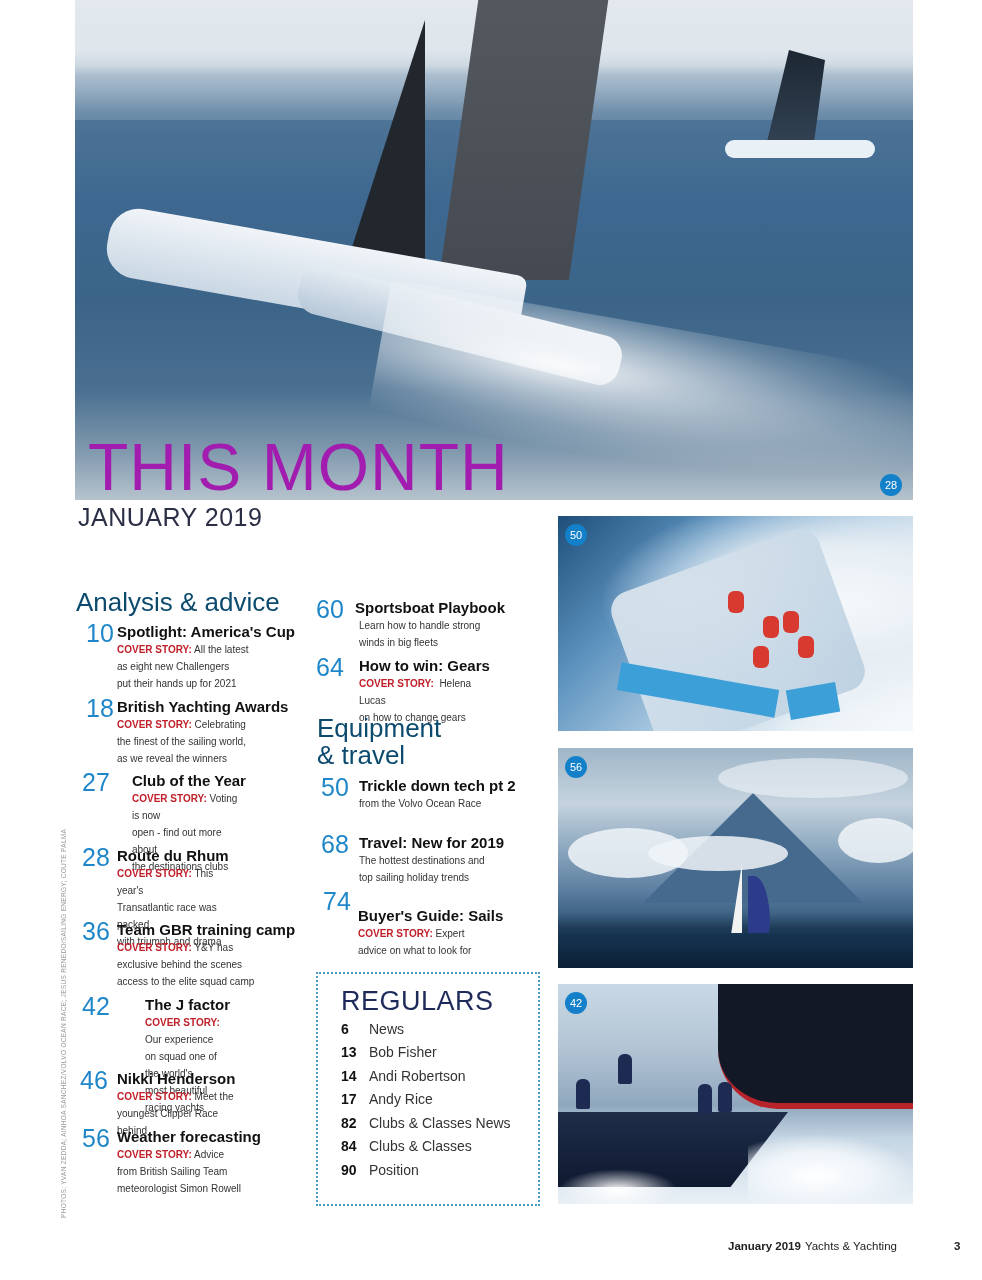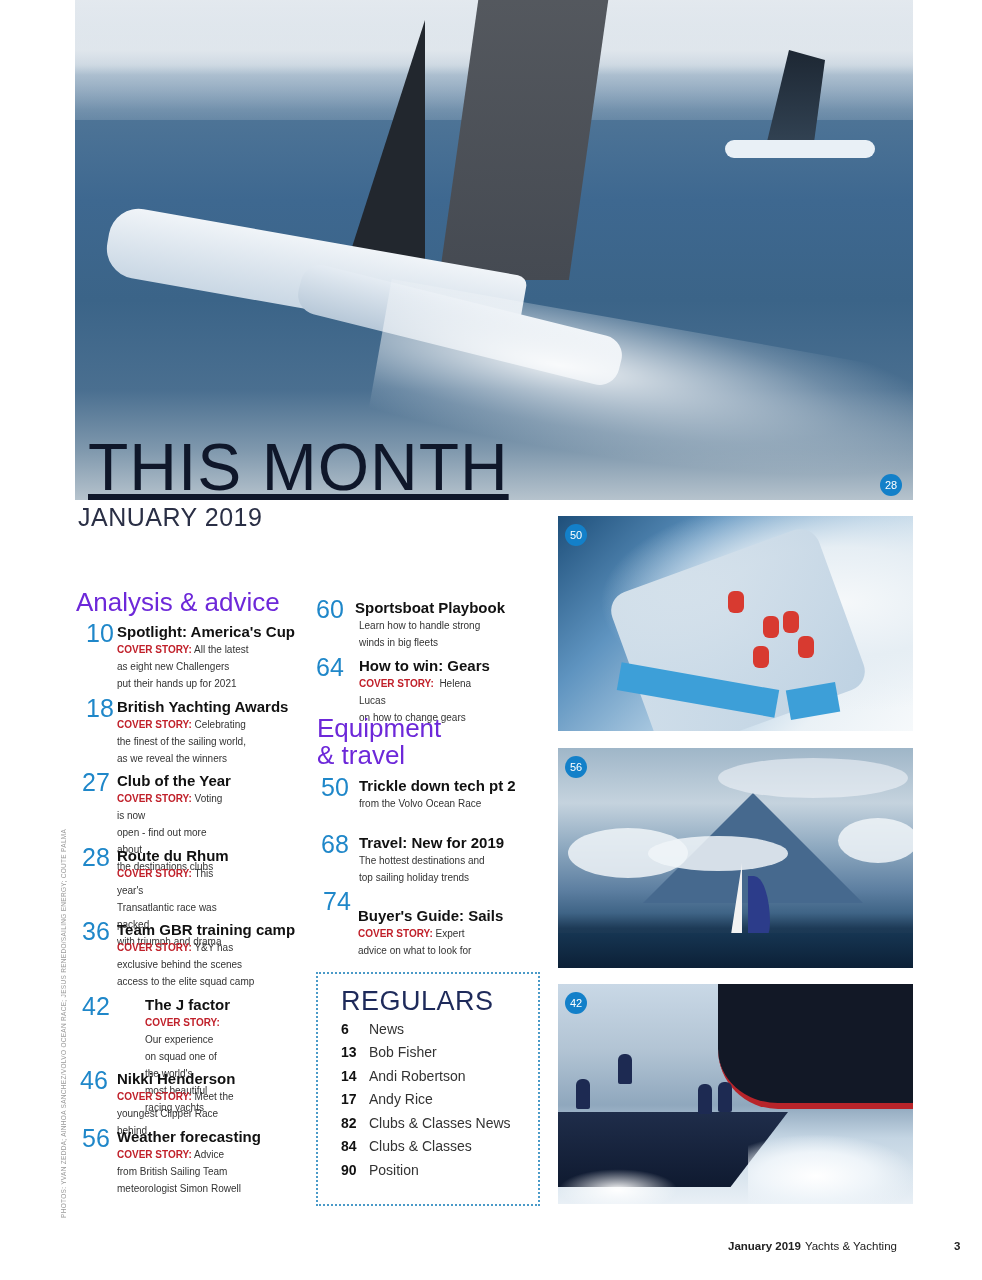--- a/index.html
+++ b/index.html
@@ -21,36 +21,36 @@
       background: linear-gradient(180deg,#f0f4f8,#c9d7e4); transform: rotate(10deg); border-radius: 30px 10px 10px 30px; }
     .hero .hull2 { position:absolute; left:220px; top:300px; width:330px; height:50px;
       background: linear-gradient(180deg,#e5ecf3,#b7c8d8); transform: rotate(14deg); border-radius: 20px; }
     .hero .spray { position:absolute; left:300px; top:330px; width:600px; height:140px;
       background: radial-gradient(ellipse at 30% 40%, rgba(255,255,255,0.9), rgba(255,255,255,0.2) 50%, rgba(255,255,255,0) 70%); transform: rotate(10deg); }
     .hero .boat2 { position:absolute; left:690px; top:50px; width:60px; height:100px;
       background: linear-gradient(180deg,#1d2733,#345); clip-path: polygon(40% 0, 100% 10%, 80% 100%, 0 100%); }
     .hero .boat2-hull { position:absolute; left:650px; top:140px; width:150px; height:18px; background:#e9f0f6; border-radius:10px; }
     .hero-title {
       position: absolute; left: 88px; top: 434px; font-family: "Liberation Sans", sans-serif;
-      font-weight: 300; font-size: 66px; line-height: 1; color: #0f172a; letter-spacing: 1px;
-      -webkit-text-stroke: 0; font-stretch: condensed; text-decoration: underline;
+      font-weight: 300; font-size: 66px; line-height: 1; color: #a21caf; letter-spacing: 1px;
+      -webkit-text-stroke: 0; font-stretch: condensed;
     }
 
     .badge {
       position: absolute; width: 22px; height: 22px; border-radius: 50%;
       background: #1380c9; color: #fff; font-size: 11px; line-height: 22px; text-align: center;
       font-family: "Liberation Sans", sans-serif;
     }
 
     .date-line {
       position: absolute; left: 78px; top: 503px; font-size: 25px; color: #2a2f45; letter-spacing: 0.5px;
     }
 
     
-    .section-title { position: absolute; font-size: 26px; color: #6d28d9; font-weight: normal; line-height: 1.05; }
+    .section-title { position: absolute; font-size: 26px; color: #0c4a6e; font-weight: normal; line-height: 1.05; }
     .entry { position: absolute; }
     .entry .num { position: absolute; left: 0; top: -3px; font-size: 25px; color: #1f87c9; font-weight: normal; }
     .entry .body { position: absolute; }
     .entry .head { font-size: 15px; font-weight: bold; color: #111; line-height: 19px; white-space: nowrap; }
     .entry .desc { font-size: 10px; color: #333; line-height: 17px; }
     .entry .cover { color: #c0202a; font-weight: bold; }
 
     
     .regulars {
       position: absolute; left: 316px; top: 972px; width: 224px; height: 234px;
@@ -137,21 +137,21 @@
   <div class="body" style="left:31px; top:0;">
     <div class="head">British Yachting Awards</div>
     <div class="desc"><span class="cover">COVER STORY:</span> <span>Celebrating</span></div>
     <div class="desc">the finest of the sailing world,</div>
     <div class="desc">as we reveal the winners</div>
   </div>
 </div>
 
 <div class="entry" style="left:82px; top:771px;">
   <span class="num">27</span>
-  <div class="body" style="left:35px; top:0;">
+  <div class="body" style="left:50px; top:0;">
     <div class="head">Club of the Year</div>
     <div class="desc"><span class="cover">COVER STORY:</span> <span>Voting is now</span></div>
     <div class="desc">open - find out more about</div>
     <div class="desc">the destinations clubs</div>
   </div>
 </div>
 
 <div class="entry" style="left:82px; top:846px;">
   <span class="num">28</span>
   <div class="body" style="left:35px; top:0;">

